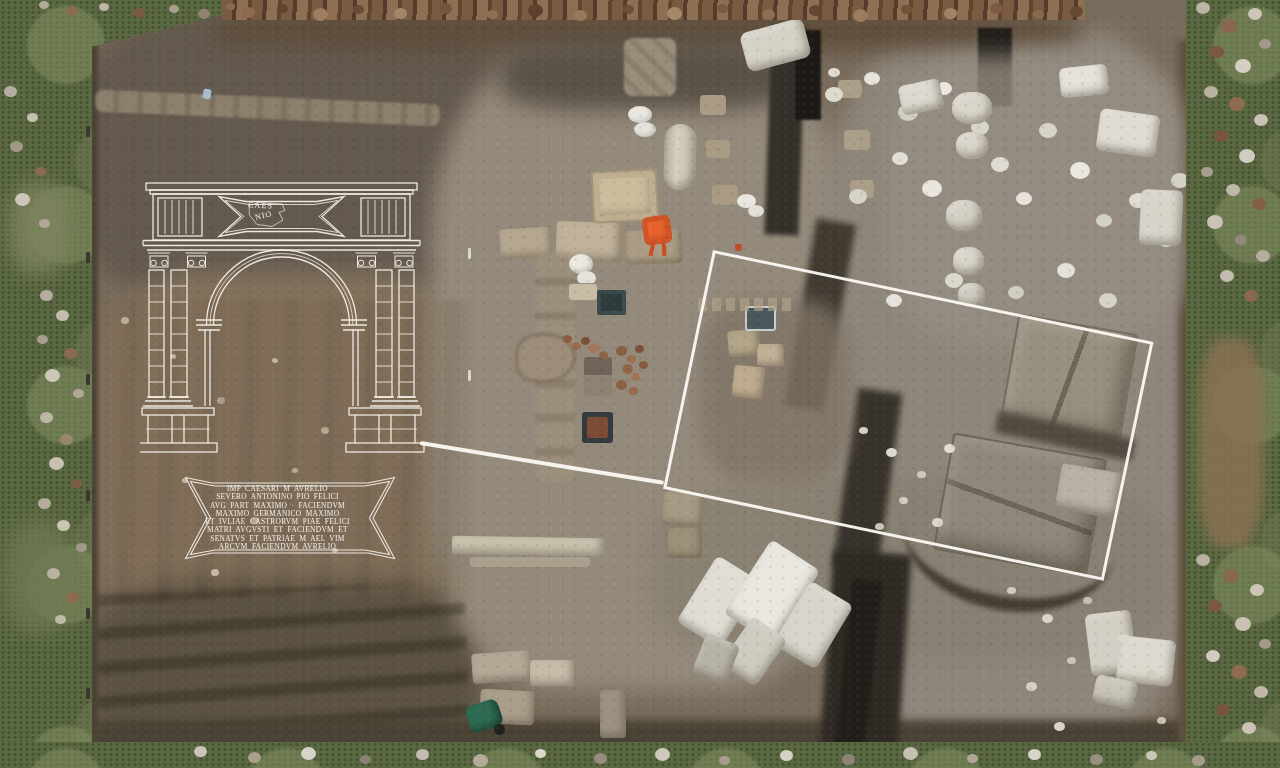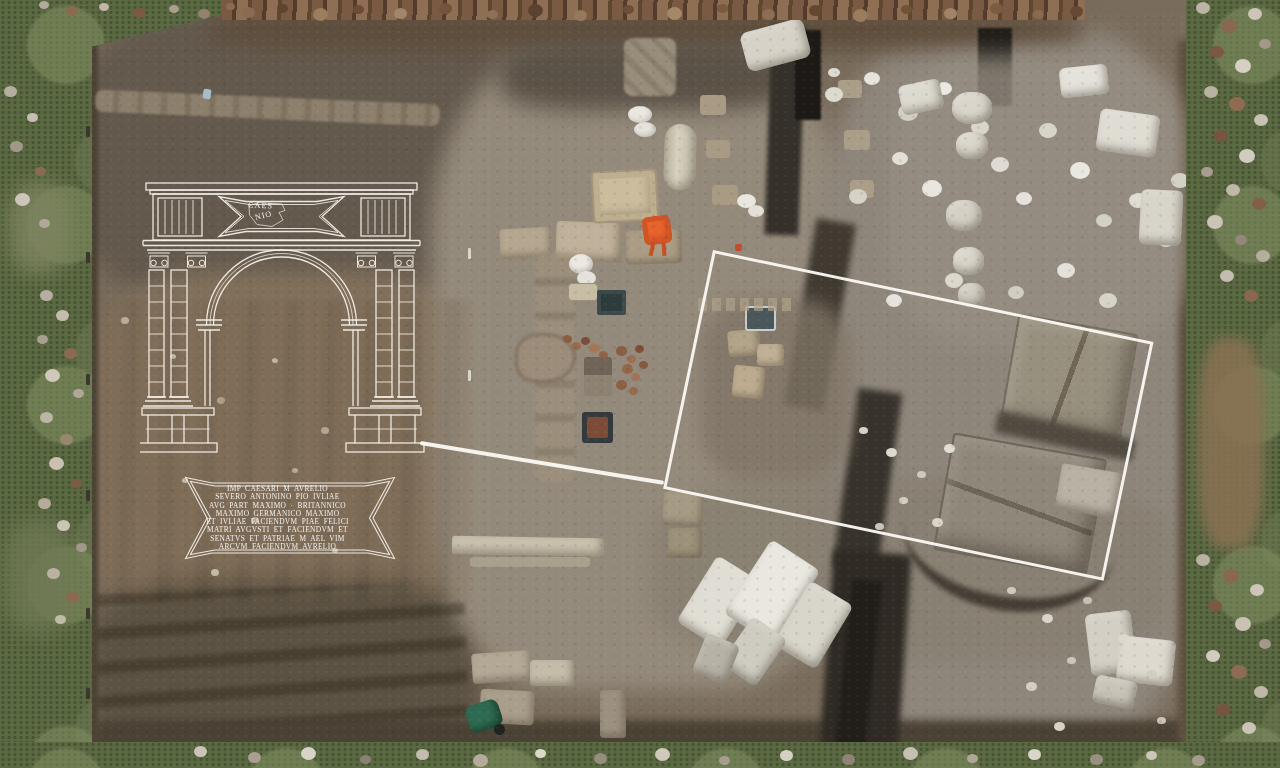--- a/index.html
+++ b/index.html
@@ -232,24 +232,24 @@
   <div class="ovl-text" style="left:255px;top:211px;font-size:8px;letter-spacing:1px;transform:rotate(-14deg);">NIO</div>
 
   <svg style="position:absolute;left:182px;top:473px;" width="218" height="90" viewBox="182 473 218 90">
     <g stroke="#f7f4ed" stroke-opacity="0.9" fill="none" stroke-width="1.1">
       <path d="M212,483H368 M212,553H368 M212,483L185.5,477.5L207,518L185.5,558.5L212,553 M368,483L394.5,477.5L373,518L394.5,558.5L368,553"></path>
       <path d="M215,486H365 M215,550H365 M215,486L190.5,481.5L210.5,518L190.5,554.5L215,550 M365,486L389.5,481.5L369.5,518L389.5,554.5L365,550"></path>
     </g>
   </svg>
   <div class="g" style="left:205px;top:485px;width:145px;">
     <div class="plaque-line">IMP CAESARI M AVRELIO</div>
-    <div class="plaque-line">SEVERO ANTONINO PIO IVLIAE</div>
-    <div class="plaque-line">AVG PART MAXIMO · BRITANNICO</div>
+    <div class="plaque-line">SEVERO ANTONINO PIO FELICI</div>
+    <div class="plaque-line">AVG PART MAXIMO · FACIENDVM</div>
     <div class="plaque-line">MAXIMO GERMANICO MAXIMO</div>
-    <div class="plaque-line">ET IVLIAE FACIENDVM PIAE FELICI</div>
+    <div class="plaque-line">ET IVLIAE CASTRORVM PIAE FELICI</div>
     <div class="plaque-line">MATRI AVGVSTI ET FACIENDVM ET</div>
     <div class="plaque-line">SENATVS ET PATRIAE M AEL VIM</div>
     <div class="plaque-line">ARCVM FACIENDVM AVRELIO</div>
   </div>
 
   <div class="g" style="left:713px;top:250px;width:444px;height:238px;border:3px solid rgba(250,248,242,.96);transform-origin:0 0;transform:rotate(11.8deg);"></div>
 
   <div class="g" style="left:420px;top:440.8px;width:247px;height:4.4px;background:rgba(250,248,242,.96);transform-origin:0 50%;transform:rotate(9.3deg);border-radius:2px;"></div>
 
 </div>

